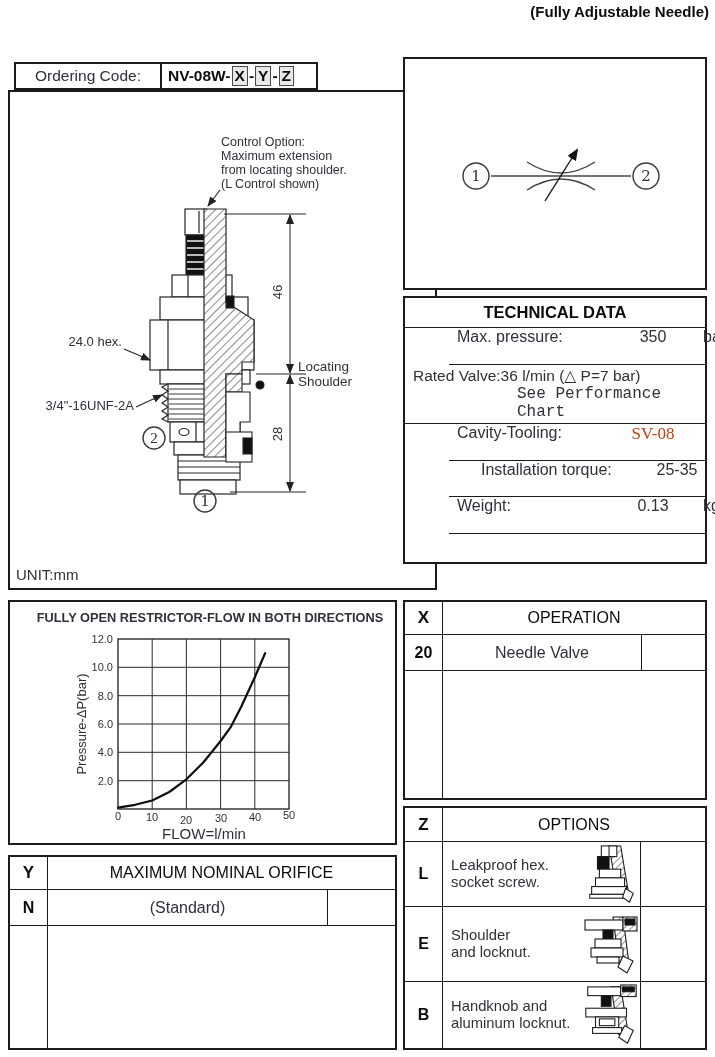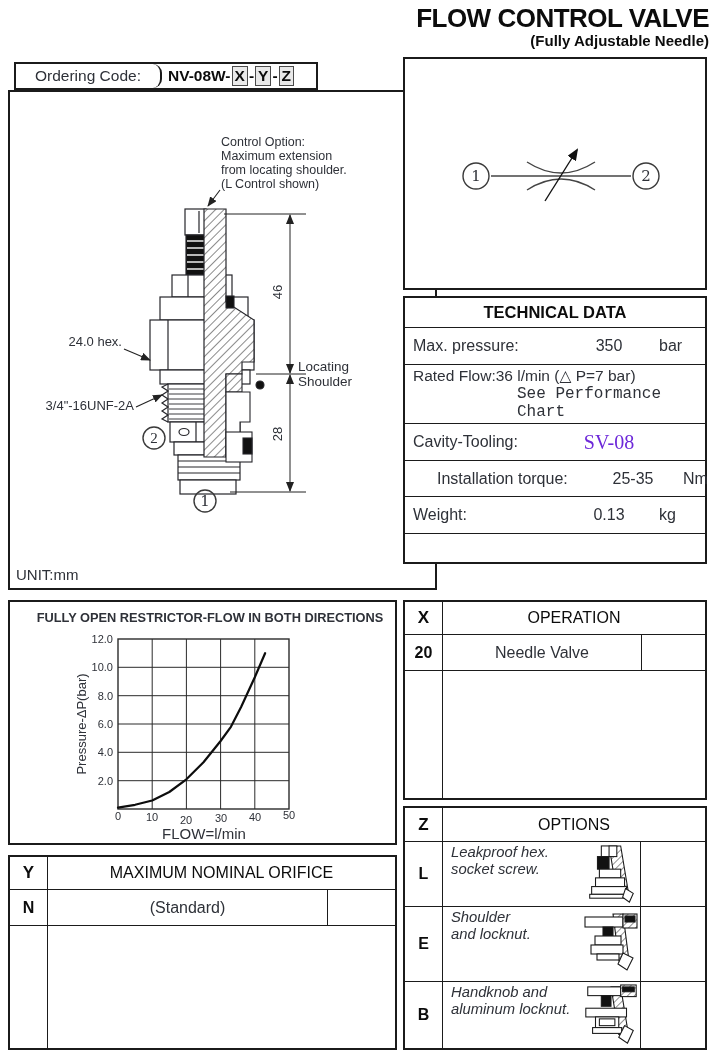--- a/index.html
+++ b/index.html
@@ -6,57 +6,56 @@
   .page{position:relative;width:715px;height:1057px;background:#fff;
         font-family:"Liberation Sans","DejaVu Sans",sans-serif;color:#2e3138;overflow:hidden;}
   .abs{position:absolute;box-sizing:border-box;}
   .box{border:2px solid #1b1b1b;background:#fff;}
   
   .titleblock{right:6px;top:4px;text-align:right;color:#0c0c0c;}
   .title{font-size:26px;font-weight:bold;letter-spacing:-.5px;line-height:1.1;}
   .subtitle{font-size:15px;font-weight:bold;line-height:1.1;}
   
   .orderbar{left:14px;top:62px;width:304px;height:28px;border:2px solid #1b1b1b;display:flex;background:#fff;}
-  .orderbar .cell{display:flex;align-items:center;justify-content:center;box-sizing:border-box;height:100%;border-radius:9px;}
+  .orderbar .cell{display:flex;align-items:center;justify-content:center;box-sizing:border-box;height:100%;}
   .ob-label{width:146px;border-right:2px solid #1b1b1b;font-size:15.5px;}
   .ob-code{width:139px;font-weight:bold;font-size:15.5px;color:#0c0c0c;white-space:nowrap;}
   .ob-empty{flex:1;}
   .codebox{display:inline-block;border:1.3px solid #4a4a4a;background:#e9e9e9;padding:0 2px;margin:0 1px;line-height:1.1;}
   
   .ttable{display:flex;flex-direction:column;}
   .trow{display:flex;border-bottom:1.6px solid #1b1b1b;box-sizing:border-box;}
   .tcode{width:38px;border-right:1.6px solid #1b1b1b;display:flex;align-items:center;justify-content:center;
          font-weight:bold;font-size:17px;color:#0c0c0c;box-sizing:border-box;flex:none;}
   .ttitle{flex:1;display:flex;align-items:center;justify-content:center;font-weight:normal;font-size:16px;color:#0c0c0c;}
   .tfill{flex:1;}
   
   .td-head{height:29px;display:flex;align-items:center;justify-content:center;font-weight:bold;
            font-size:16.5px;color:#0c0c0c;border-bottom:1.6px solid #1b1b1b;}
-  .td-row{display:flex;align-items:center;border-bottom:1.4px solid #1b1b1b;font-size:16px;padding:0 8px;}
+  .td-row{display:flex;align-items:flex-start;border-bottom:1.4px solid #1b1b1b;font-size:16px;padding:0 8px;margin-left:44px;}
   .td-label{flex:0 0 150px;}
   .td-value{flex:0 0 92px;text-align:center;}
   .td-unit{flex:1;text-align:left;padding-left:4px;}
   .td-row2{display:block;padding:2px 8px;font-size:15.5px;border-bottom:1.4px solid #1b1b1b;}
   .td-row2 .l1{white-space:nowrap;}
   .td-row2 .l2{padding-left:104px;font-size:16px;font-family:Liberation Mono, monospace;}
   .serif{font-family:"Liberation Serif","DejaVu Serif",serif;}
   
-  .opt-content{flex:1;display:flex;align-items:flex-start;border-right:1.6px solid #1b1b1b;box-sizing:border-box;padding:2px 0 2px 8px;font-style:italic;}
+  .opt-content{flex:1;display:flex;align-items:center;border-right:1.6px solid #1b1b1b;box-sizing:border-box;padding:2px 0 2px 8px;}
   .opt-text{flex:1;font-size:14.8px;line-height:1.18;}
   .opt-icon{flex:none;width:58px;display:flex;justify-content:center;}
   .opt-empty{width:64px;flex:none;}
   svg text{fill:#2e3138;}
 </style>
 </head>
 <body>
 
 <div class="page">
 
   <div class="abs titleblock">
-    <div class="title">FLOW CONTROL VALVE</div>
     <div class="subtitle">(Fully Adjustable Needle)</div>
   </div>
 
   <div class="abs orderbar">
     <div class="cell ob-label">Ordering Code:</div>
     <div class="cell ob-code"><span>NV-08W-</span><span class="codebox">X</span>-<span class="codebox">Y</span>-<span class="codebox">Z</span></div>
     <div class="cell ob-empty"></div>
   </div>
 
   <div class="abs box" style="left:8px;top:90px;width:429px;height:500px;">
@@ -175,26 +174,26 @@
   </div>
 
   <div class="abs box ttable" style="left:403px;top:296px;width:304px;height:268px;">
     <div class="td-head">TECHNICAL DATA</div>
     <div class="td-row" style="height:36px;">
       <div class="td-label">Max. pressure:</div>
       <div class="td-value">350</div>
       <div class="td-unit">bar</div>
     </div>
     <div class="td-row2">
-      <div class="l1"><span>Rated Flow:</span><span>36 l/min (△ P=7 bar)</span></div>
+      <div class="l1"><span>Rated Valve:</span><span>36 l/min (△ P=7 bar)</span></div>
       <div class="l2">See Performance Chart</div>
     </div>
     <div class="td-row" style="height:36px;">
       <div class="td-label">Cavity-Tooling:</div>
-      <div class="td-value serif" style="font-size:20px;color:#6d28d9;">SV-08</div>
+      <div class="td-value serif" style="font-size:17px;color:#c2410c;">SV-08</div>
       <div class="td-unit"></div>
     </div>
     <div class="td-row" style="height:35px;padding-left:32px;">
       <div class="td-label">Installation torque:</div>
       <div class="td-value">25-35</div>
       <div class="td-unit">Nm</div>
     </div>
     <div class="td-row" style="height:36px;">
       <div class="td-label">Weight:</div>
       <div class="td-value">0.13</div>

